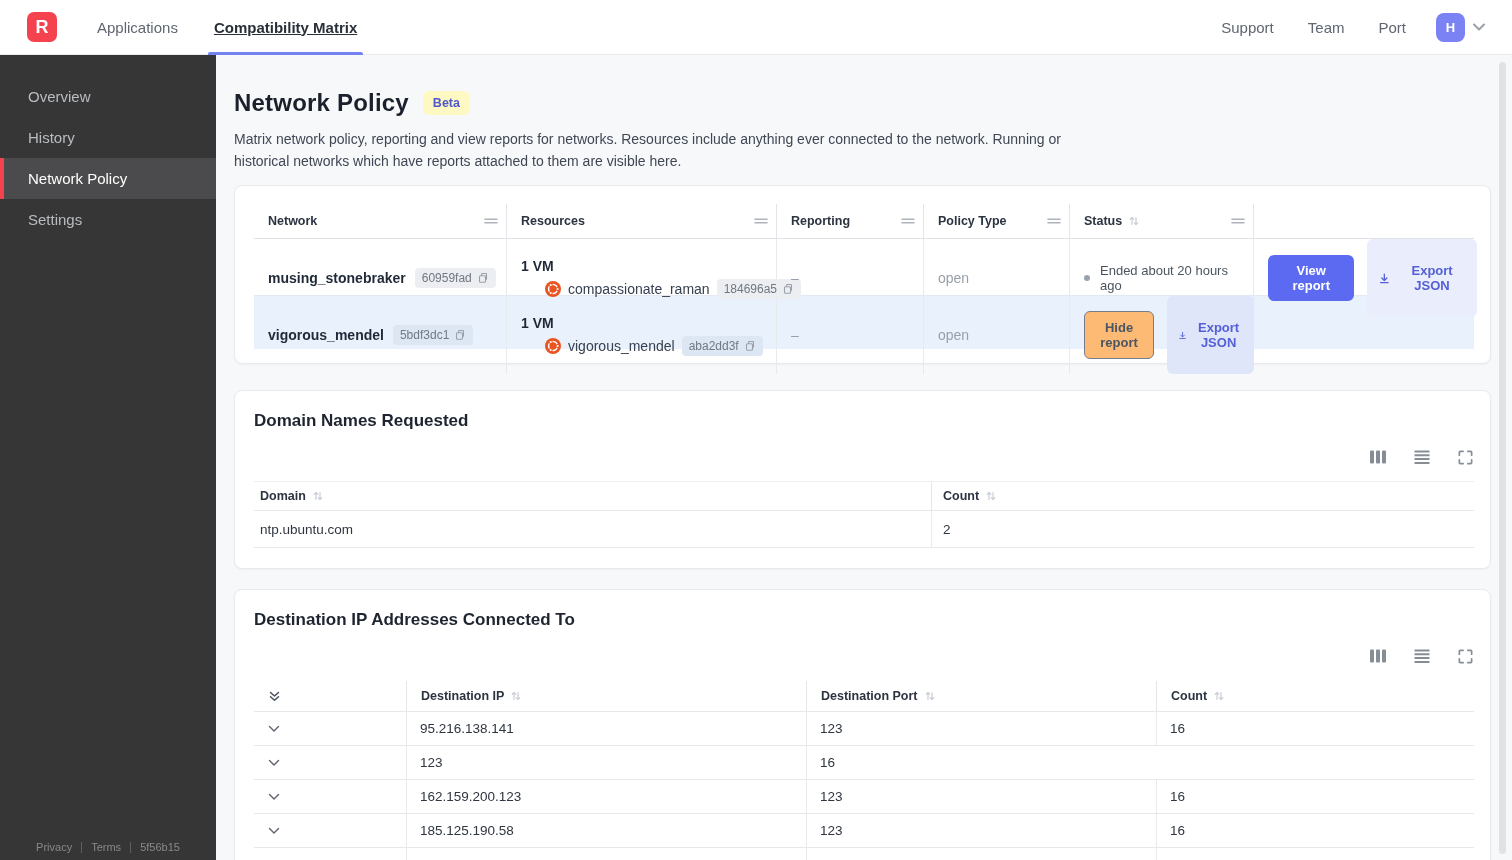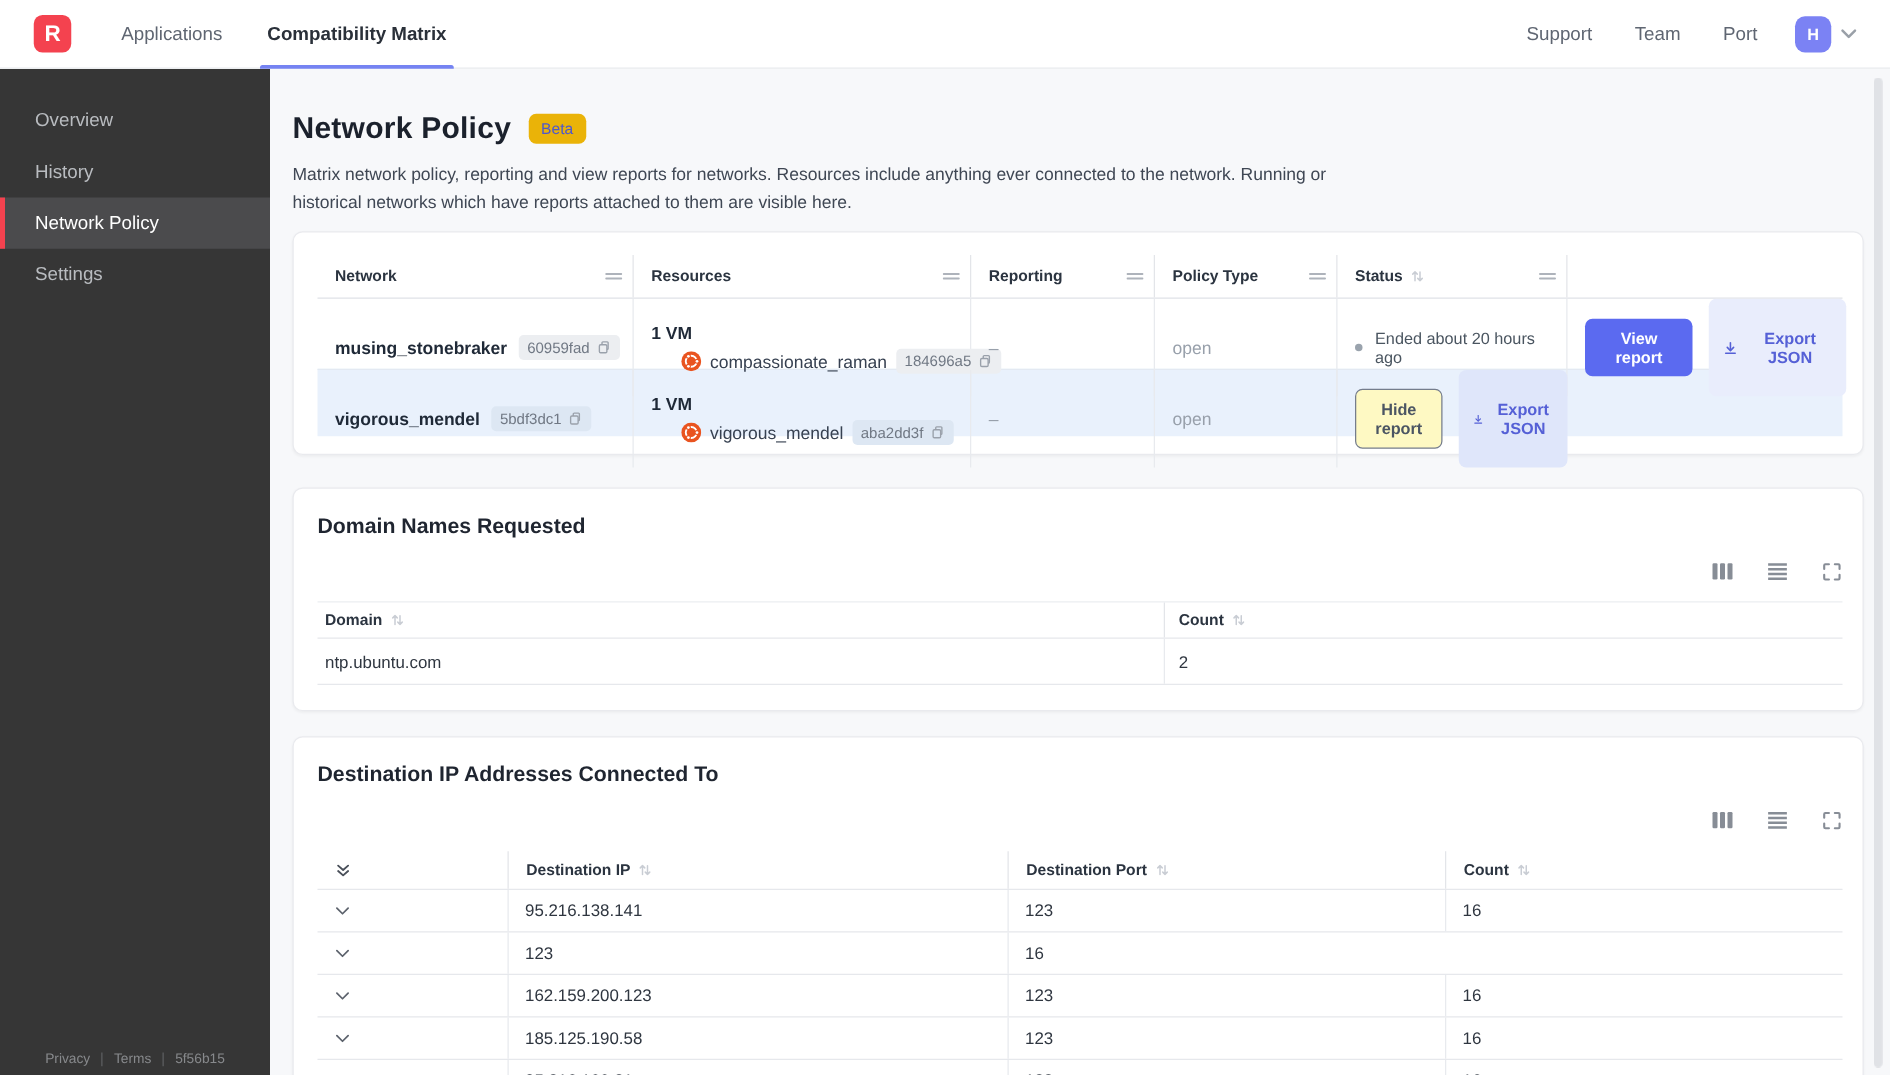--- a/index.html
+++ b/index.html
@@ -8,21 +8,21 @@
 
   
   .navbar { position:fixed; top:0; left:0; width:1512px; height:55px; background:#fff;
             border-bottom:1px solid #e8eaed; display:flex; align-items:center;
             padding:0 26px 0 27px; z-index:10; }
   .logo { width:30px; height:30px; border-radius:7px; background:#f4424f; color:#fff;
           font-weight:bold; font-size:18px; display:flex; align-items:center;
           justify-content:center; margin-right:34px; }
   .nav-tab { position:relative; height:55px; display:flex; align-items:center;
              padding:0 6px; margin-right:24px; font-size:15px; color:#5f6672; cursor:pointer; }
-  .nav-tab.active { color:#2a3039; font-weight:700; }
+  .nav-tab.active { color:#2a3039; font-weight:700;text-decoration:underline; }
   .nav-tab.active .tab-underline { position:absolute; left:0; right:0; bottom:0; height:3px;
              background:#7583f2; border-radius:2px 2px 0 0; }
   .nav-right { margin-left:auto; display:flex; align-items:center; }
   .nav-link { font-size:15px; color:#5f6672; margin-left:34px; cursor:pointer; }
   .avatar { width:29px; height:29px; border-radius:8px; background:#7b82f4; color:#fff;
             font-size:13px; font-weight:bold; display:flex; align-items:center;
             justify-content:center; margin-left:30px; }
   .nav-caret { margin-left:7px; display:flex; align-items:center; cursor:pointer; }
 
   
@@ -36,21 +36,21 @@
                align-items:center; justify-content:center; gap:9px; font-size:11px;
                color:#87898c; }
   .side-footer .sep { width:1px; height:11px; background:#5d5f61; }
   .side-footer span { cursor:default; }
 
   
   .main { position:absolute; top:55px; left:216px; width:1296px; height:805px;
           padding:0 21px 0 18px; background:#f7f8fa; overflow:hidden; }
   .page-head { margin-top:34px; display:flex; align-items:center; gap:14px; }
   .page-title { font-size:24px; font-weight:700; color:#1b212c; letter-spacing:.2px; }
-  .beta-badge { background:#eab308; color:#4f58cc; font-size:12.5px; font-weight:400;
+  .beta-badge { background:#fef9c3; color:#4f58cc; font-size:12.5px; font-weight:700;
                 padding:5px 10px; border-radius:6px;text-align:right; }
   .page-desc { margin-top:11px; font-size:14px; line-height:22px; color:#3f4754;
                max-width:880px; }
 
   .card { background:#fff; border:1px solid #e9eaee; border-radius:8px;
           box-shadow:0 1px 2px rgba(20,24,33,.04); }
   .card1 { margin-top:13px; padding:18px 16px 14px 19px; }
   .card2 { margin-top:26px; padding:20px 16px 20px 19px; }
   .card3 { margin-top:20px; padding:20px 16px 0 19px; }
   .card-title { font-size:17px; font-weight:700; color:#1f2530; }
@@ -79,21 +79,21 @@
   .res-cell { flex-direction:column; align-items:flex-start; justify-content:center;
               gap:5px; }
   .res-title { font-size:14px; font-weight:700; color:#1f2937; }
   .res-line { display:flex; align-items:center; gap:7px; font-size:14px; color:#374151;margin-left:24px; }
   .muted { font-size:14px; color:#98a0ab; }
   .status-dot { width:6px; height:6px; border-radius:50%; background:#9aa3ad;
                 margin-right:10px; flex:none; }
   .status-text { font-size:13px; color:#4a5560; }
   .btn-primary { background:#5b6af0; color:#fff; font-size:13px; font-weight:600;
                  border:none; border-radius:6px; padding:8px 13px; cursor:pointer; }
-  .btn-outline { background:#fef9c3; color:#4b5563; font-size:13px; font-weight:600;
+  .btn-outline { background:#fdba74; color:#4b5563; font-size:13px; font-weight:600;
                  border:1px solid #757d8c; border-radius:6px; padding:8px 12px;
                  cursor:pointer; }
   .btn-export { display:inline-flex; align-items:center; gap:7px; background:#e9edfc;
                 color:#5560d6; font-size:13px; font-weight:600; border:none;
                 border-radius:6px; padding:24px 11px; margin-left:13px; cursor:pointer; }
   .t1-r2 .btn-export { background:#dfe6fa; }
 
   
   .t2 { margin-top:15px; }
   .t2-row { display:grid; grid-template-columns:678px 545px; }

